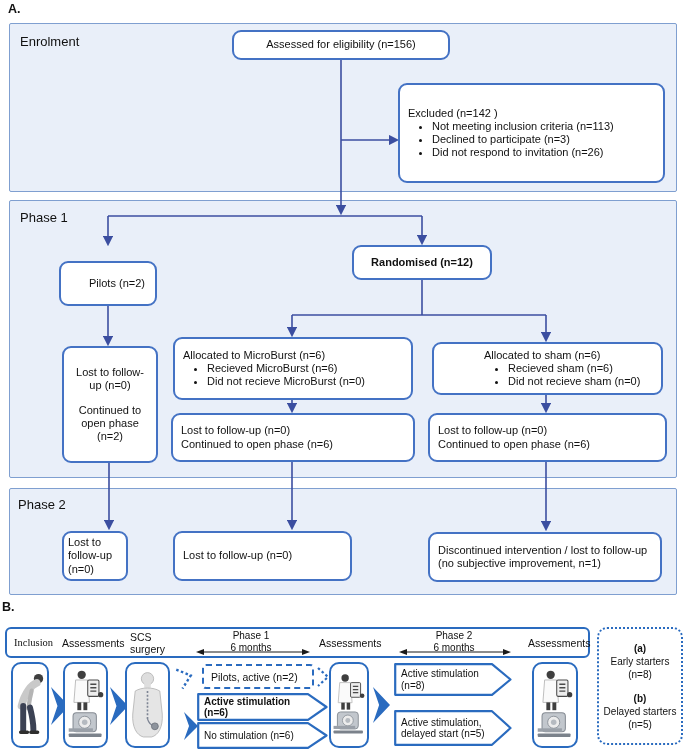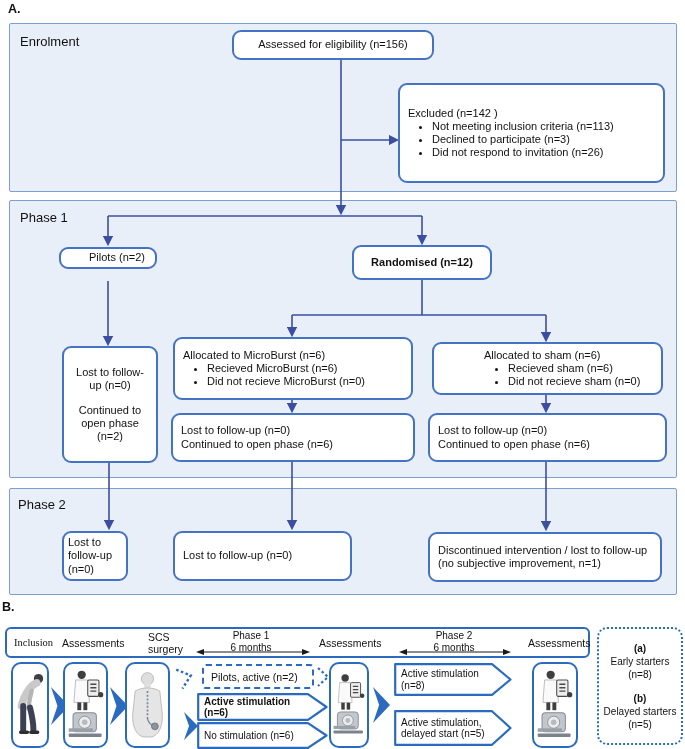--- a/index.html
+++ b/index.html
@@ -63,36 +63,36 @@
       <path d="M546,315 V337" marker-end="url(#ah)"></path>
       <path d="M108,281 V341" marker-end="url(#ah)"></path>
       <path d="M292,400 V408" marker-end="url(#ah)"></path>
       <path d="M546,395 V408" marker-end="url(#ah)"></path>
       <path d="M109,463 V525" marker-end="url(#ah)"></path>
       <path d="M292,462 V525" marker-end="url(#ah)"></path>
       <path d="M546,462 V526" marker-end="url(#ah)"></path>
     </g>
   </svg>
 
-  <div class="fbox center" style="left:232px;top:30px;width:202px;height:30px;">
+  <div class="fbox center" style="left:232px;top:30px;width:218px;height:30px;">
     <span>Assessed for eligibility (n=156)</span>
   </div>
 
   <div class="fbox" style="left:398px;top:83px;width:267px;height:100px;">
     <div class="pad">
       <div>Excluded (n=142 )</div>
       <ul>
         <li>Not meeting inclusion criteria (n=113)</li>
         <li>Declined to participate (n=3)</li>
         <li>Did not respond to invitation (n=26)</li>
       </ul>
     </div>
   </div>
 
-  <div class="fbox center" style="left:59px;top:247px;width:98px;height:22px;padding-left:18px;">
+  <div class="fbox center" style="left:59px;top:261px;width:98px;height:45px;padding-left:18px;">
     <span>Pilots (n=2)</span>
   </div>
 
   <div class="fbox center" style="left:352px;top:245px;width:140px;height:35px;font-weight:bold;">
     <span>Randomised (n=12)</span>
   </div>
 
   <div class="fbox" style="left:173px;top:337px;width:240px;height:63px;">
     <div class="pad">
       <div>Allocated to MicroBurst (n=6)</div>
@@ -149,21 +149,21 @@
       <div>(no subjective improvement, n=1)</div>
     </div>
   </div>
 
   <div class="fig-label" style="left:2px;top:600px;">B.</div>
 
   <div class="tl-bar" style="left:5px;top:627px;width:585px;height:31px;"></div>
 
   <div class="tl-label" style="left:14px;top:637px;font-family:Liberation Serif, serif;">Inclusion</div>
   <div class="tl-label" style="left:62px;top:637px;">Assessments</div>
-  <div class="tl-label" style="left:130px;top:631px;margin-left:18px;">
+  <div class="tl-label" style="left:130px;top:631px;">
     <div>SCS</div>
     <div>surgery</div>
   </div>
   <div class="tl-label tl-center" style="left:194px;top:630px;width:114px;font-size:10px;">
     <div>Phase 1</div>
     <div>6 months</div>
   </div>
   <svg class="dashed-chev" style="left:196px;top:648px;" width="114" height="8">
     <line x1="6" y1="4" x2="108" y2="4" stroke="#1a1a1a" stroke-width="1.2"></line>
     <path d="M0,4 L8,1 L8,7 Z" fill="#1a1a1a"></path>

